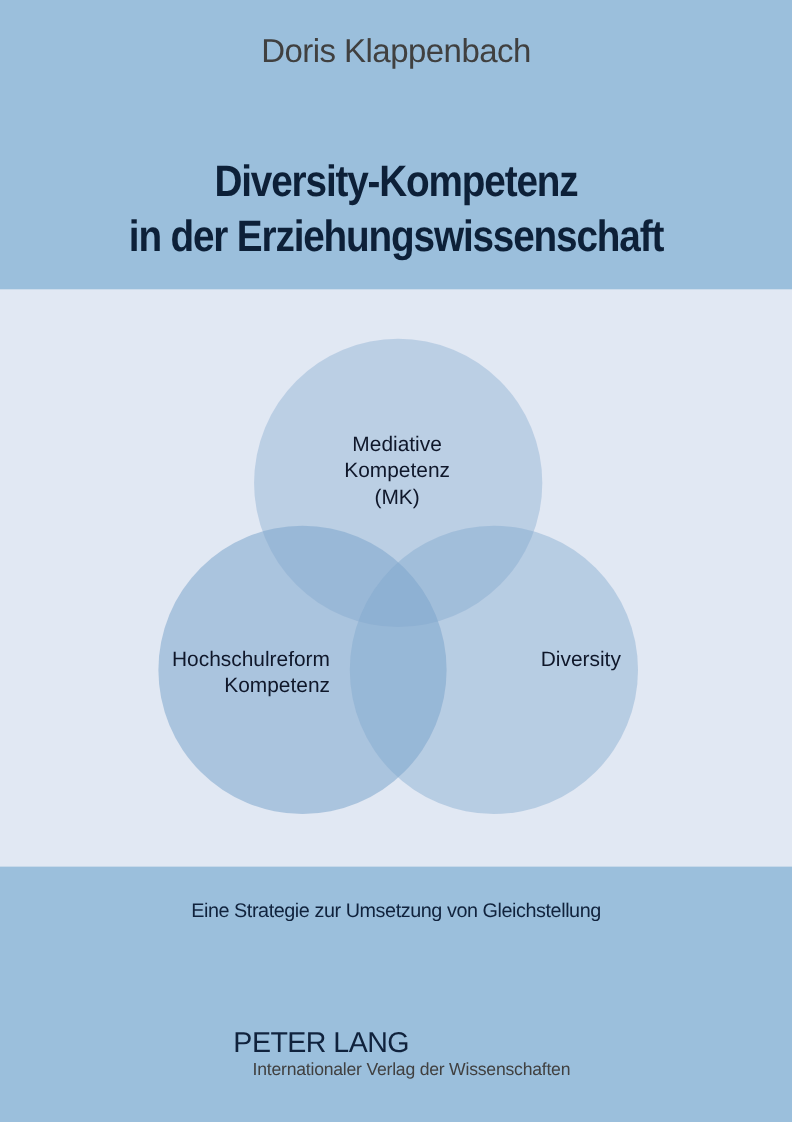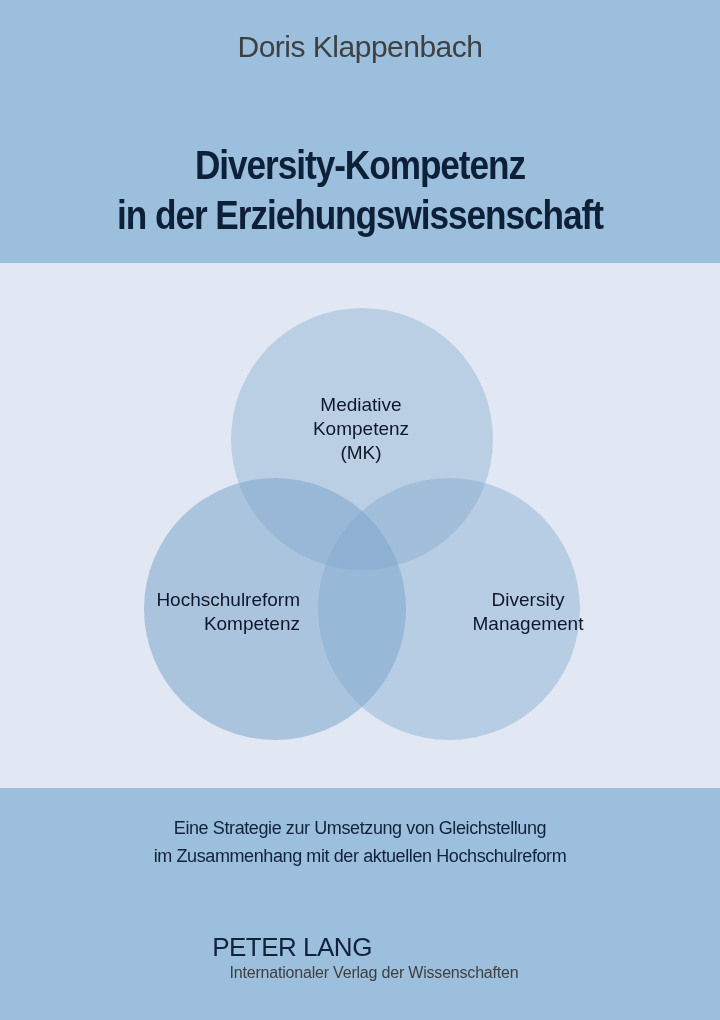--- a/index.html
+++ b/index.html
@@ -41,22 +41,20 @@
   <div>Mediative</div>
   <div>Kompetenz</div>
   <div>(MK)</div>
 </div>
 <div class="vlabel l-ik">
   <div>Hochschulreform</div>
   <div>Kompetenz</div>
 </div>
 <div class="vlabel l-dim">
   <div>Diversity</div>
-  <div>Management</div>
 </div>
 
 <div class="subtitle">
   <div>Eine Strategie zur Umsetzung von Gleichstellung</div>
-  <div>im Zusammenhang mit der aktuellen Hochschulreform</div>
 </div>
 
 <div class="publisher">PETER LANG</div>
 <div class="pubsub">Internationaler Verlag der Wissenschaften</div>
 
 </body></html>

